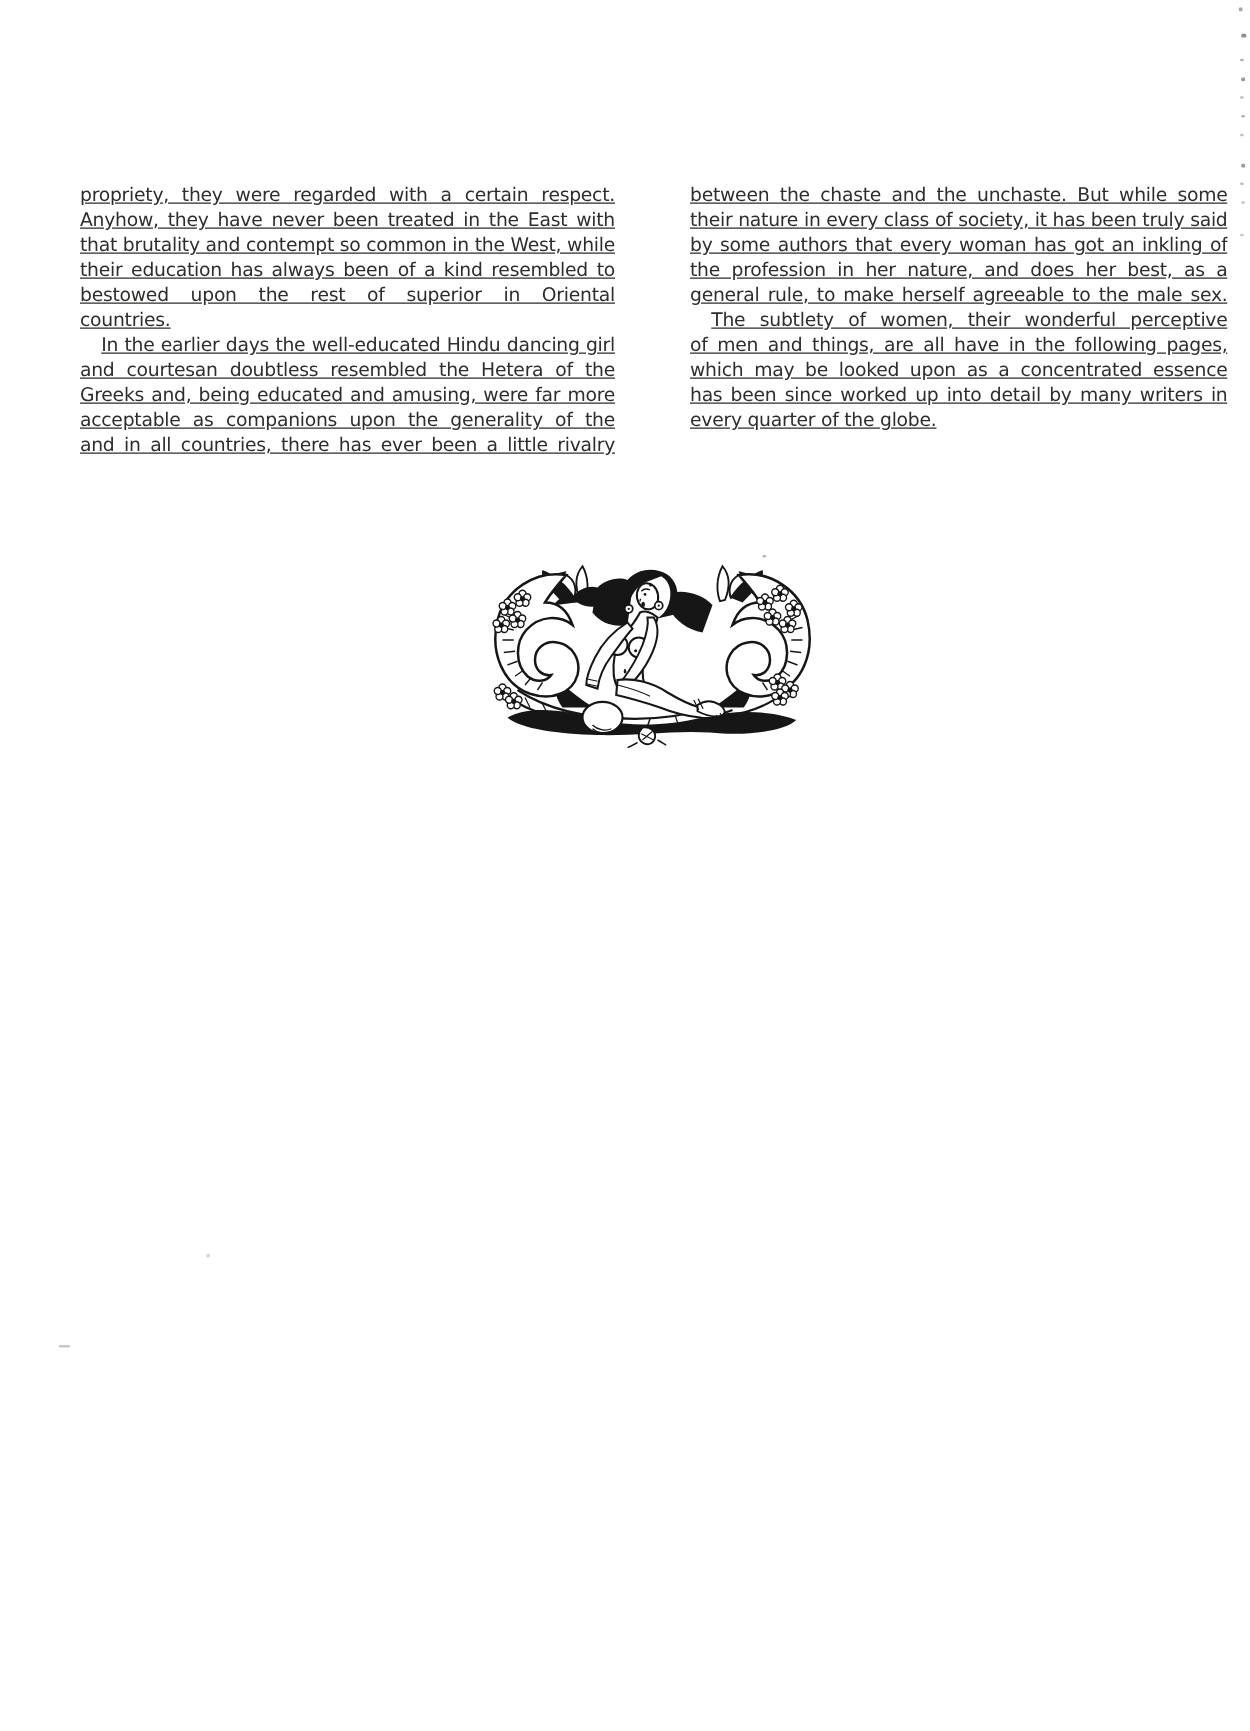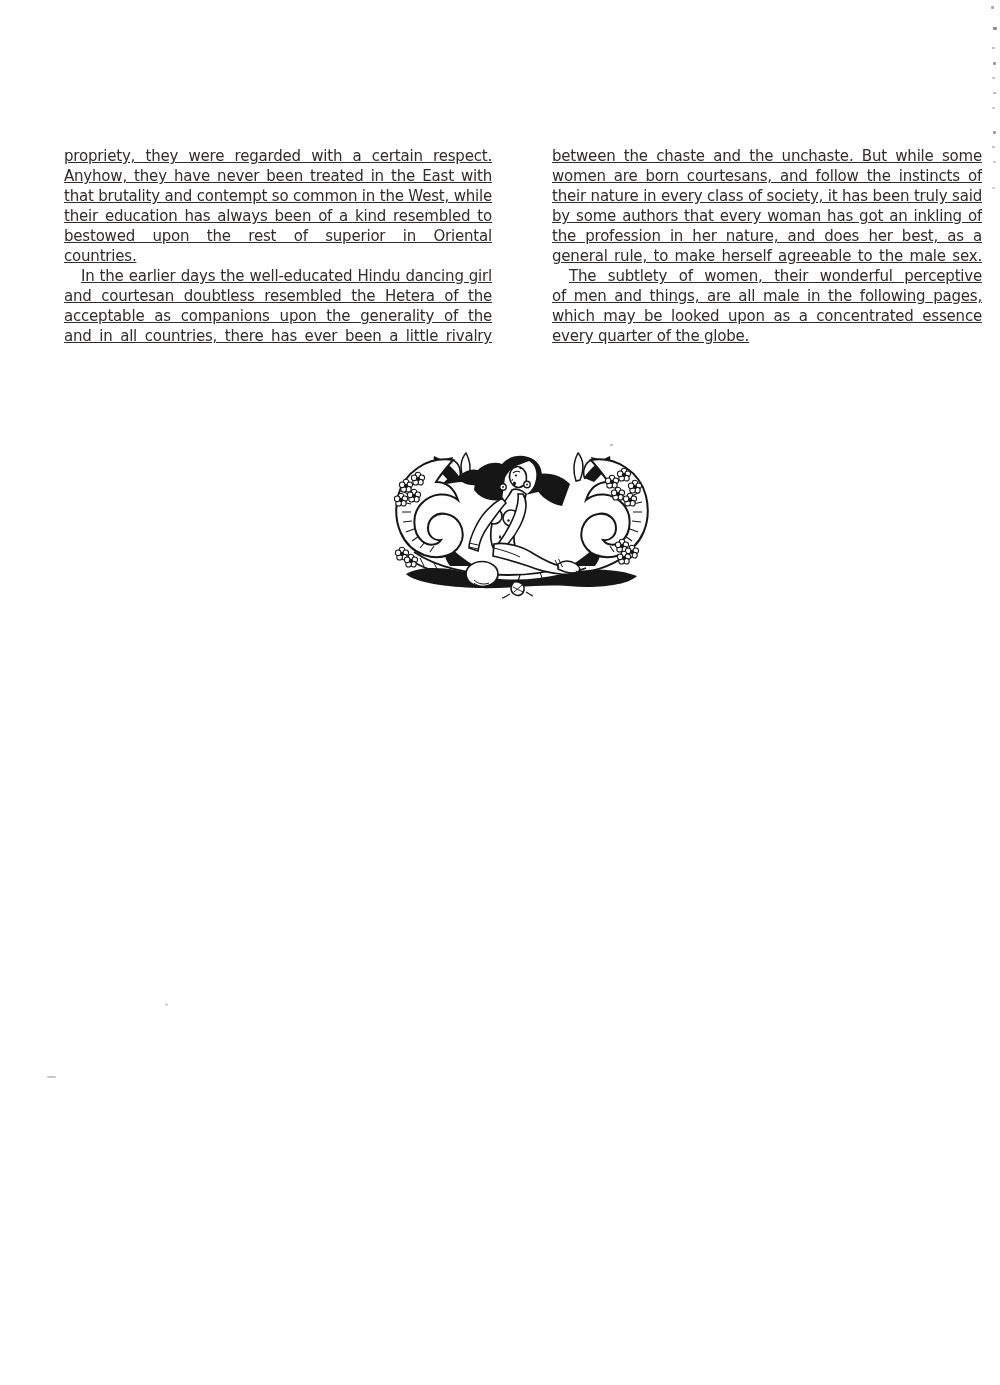--- a/index.html
+++ b/index.html
@@ -49,38 +49,39 @@
       <div class="line">propriety, they were regarded with a certain respect.</div>
       <div class="line">Anyhow, they have never been treated in the East with</div>
       <div class="line">that brutality and contempt so common in the West, while</div>
       <div class="line">their education has always been of a kind resembled to that</div>
       <div class="line">bestowed upon the rest of superior in Oriental</div>
       <div class="line end">countries.</div>
     </div>
     <div class="para">
       <div class="line indent">In the earlier days the well-educated Hindu dancing girl</div>
       <div class="line">and courtesan doubtless resembled the Hetera of the</div>
+      <div class="line">Greeks and, being educated and amusing, were far more</div>
       <div class="line">acceptable as companions upon the generality of the</div>
       <div class="line">and in all countries, there has ever been a little rivalry</div>
     </div>
   </section>
 
   <section class="column right">
     <div class="para">
       <div class="line">between the chaste and the unchaste. But while some</div>
-      <div class="line">women are born courtesans, and follow the instincts of</div>
       <div class="line">their nature in every class of society, it has been truly said</div>
       <div class="line">by some authors that every woman has got an inkling of</div>
       <div class="line">the profession in her nature, and does her best, as a</div>
       <div class="line">general rule, to make herself agreeable to the male sex.</div>
     </div>
     <div class="para">
       <div class="line indent">The subtlety of women, their wonderful perceptive</div>
-      <div class="line">of men and things, are all male in the following pages,</div>
+      <div class="line">of men and things, are all have in the following pages,</div>
       <div class="line">which may be looked upon as a concentrated essence that</div>
+      <div class="line">has been since worked up into detail by many writers in</div>
       <div class="line end">every quarter of the globe.</div>
     </div>
   </section>
 
   <div class="vignette">
     <svg viewBox="0 0 265 152" width="265" height="152" xmlns="http://www.w3.org/2000/svg">
 
       <g fill="#161616" stroke="none">
         <path d="M60,34 C48,22 42,14 44,8 C54,12 64,20 70,30 Z"></path>
         <path d="M204,34 C216,22 222,14 220,8 C210,12 200,20 194,30 Z"></path>

